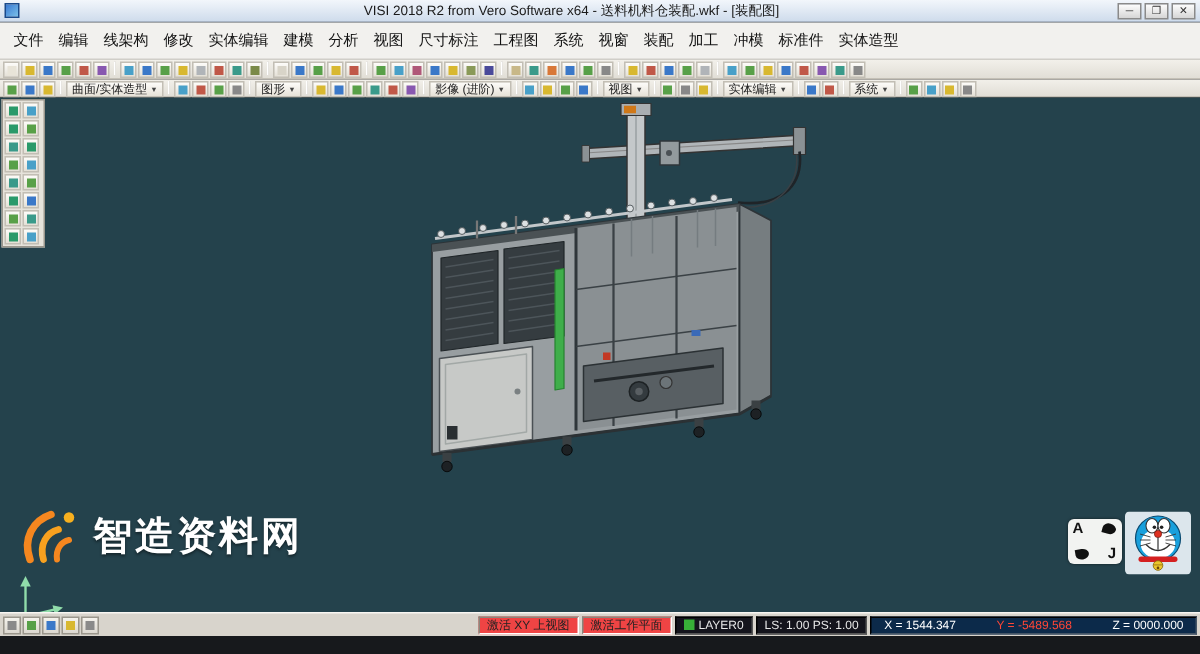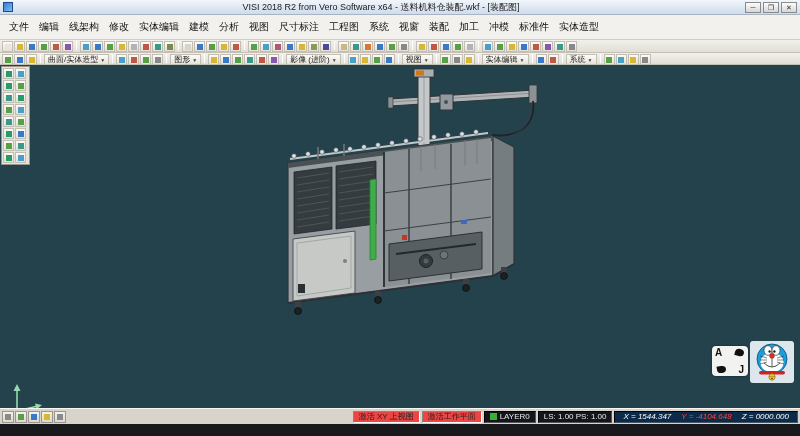--- a/index.html
+++ b/index.html
@@ -75,21 +75,21 @@
     background: linear-gradient(#f4f2ec,#dcd8d0); display: flex; align-items: center;
     justify-content: center; }
   .st-icon i { width: 6px; height: 6px; display: block; }
   .st-spacer { flex: 1; }
   .st-seg { border: 1px solid; border-color: #8a867c #ffffff #ffffff #8a867c;
     padding: 0 5px; height: 12px; line-height: 10px; color: #222; background: #ef4444;
     display: flex; align-items: center; }
   .st-dark { background: #14141c; color: #e8e8e8; border-color: #000 #555 #555 #000;
     gap: 3px; }
   .chip { width: 7px; height: 7px; background: #38b038; display: inline-block; }
-  .st-coords { color: #fff; gap: 10px; padding: 0 8px; border-color: #000 #456 #456 #000; font-style: italic; }
+  .st-coords { color: #fff; gap: 27px; padding: 0 8px; border-color: #000 #456 #456 #000; }
   .bottom-strip { height: 12px; background: #17191c; flex: 0 0 auto; }
 </style>
 </head>
 <body>
 
 <div class="app">
 
   <div class="titlebar">
     <span class="app-icon"></span>
     <span class="title-text">VISI 2018 R2 from Vero Software x64 - 送料机料仓装配.wkf - [装配图]</span>
@@ -568,20 +568,29 @@
 
     <svg class="ucs" width="36" height="40" viewBox="0 0 36 40">
       <line x1="9" y1="32" x2="9" y2="10" stroke="#90dcaa" stroke-width="1.6"></line>
       <polygon points="9,5 5.5,12 12.5,12" fill="#90dcaa"></polygon>
       <line x1="9" y1="32" x2="30" y2="27" stroke="#90dcaa" stroke-width="1.6"></line>
       <polygon points="34,26 27,24.5 28.5,30.5" fill="#90dcaa"></polygon>
       <line x1="9" y1="32" x2="3" y2="38" stroke="#5f9f80" stroke-width="1.3"></line>
       <rect x="7.4" y="30.4" width="3.2" height="3.2" fill="#cfeede"></rect>
     </svg>
 
+    <div class="watermark">
+      <svg width="44" height="44" viewBox="0 0 44 44">
+        <path d="M10,38 C5,24 12,12 24,8" stroke="#f5871f" stroke-width="5" fill="none" stroke-linecap="round"></path>
+        <path d="M19,38 C16,28 21,20 29,18" stroke="#f7a11f" stroke-width="4.5" fill="none" stroke-linecap="round"></path>
+        <path d="M28,38 C27,31 31,26 36,25" stroke="#f5871f" stroke-width="4" fill="none" stroke-linecap="round"></path>
+        <circle cx="36" cy="10" r="3.5" fill="#f7b01f"></circle>
+      </svg>
+      <span class="wm-text">智造资料网</span>
+    </div>
 
     <div class="sticker-card">
       <span class="lt a">A</span>
       <span class="blob b1"></span>
       <span class="blob b2"></span>
       <span class="lt j">J</span>
     </div>
     <svg class="doraemon" width="44" height="42" viewBox="0 0 44 42">
       <rect x="0" y="0" width="44" height="42" rx="3" fill="#dce6ec"></rect>
       <circle cx="22" cy="18" r="15" fill="#19a0dc" stroke="#0a4a70" stroke-width="0.8"></circle>
@@ -629,18 +638,18 @@
     <span class="st-spacer"></span>
     <span class="st-seg">激活 XY 上视图</span>
     <span class="st-seg">激活工作平面</span>
     <span class="st-seg st-dark">
       <i class="chip"></i>
       <span>LAYER0</span>
     </span>
     <span class="st-seg st-dark">LS: 1.00  PS: 1.00</span>
     <span class="st-seg st-dark st-coords" style="background: rgb(12, 42, 74);">
       <span>X = 1544.347</span>
-      <span style="color: rgb(255, 70, 54);">Y = -4104.648</span>
+      <span style="color: rgb(255, 70, 54);">Y = -5489.568</span>
       <span>Z = 0000.000</span>
     </span>
   </div>
   <div class="bottom-strip"></div>
 </div>
 
 </body></html>

